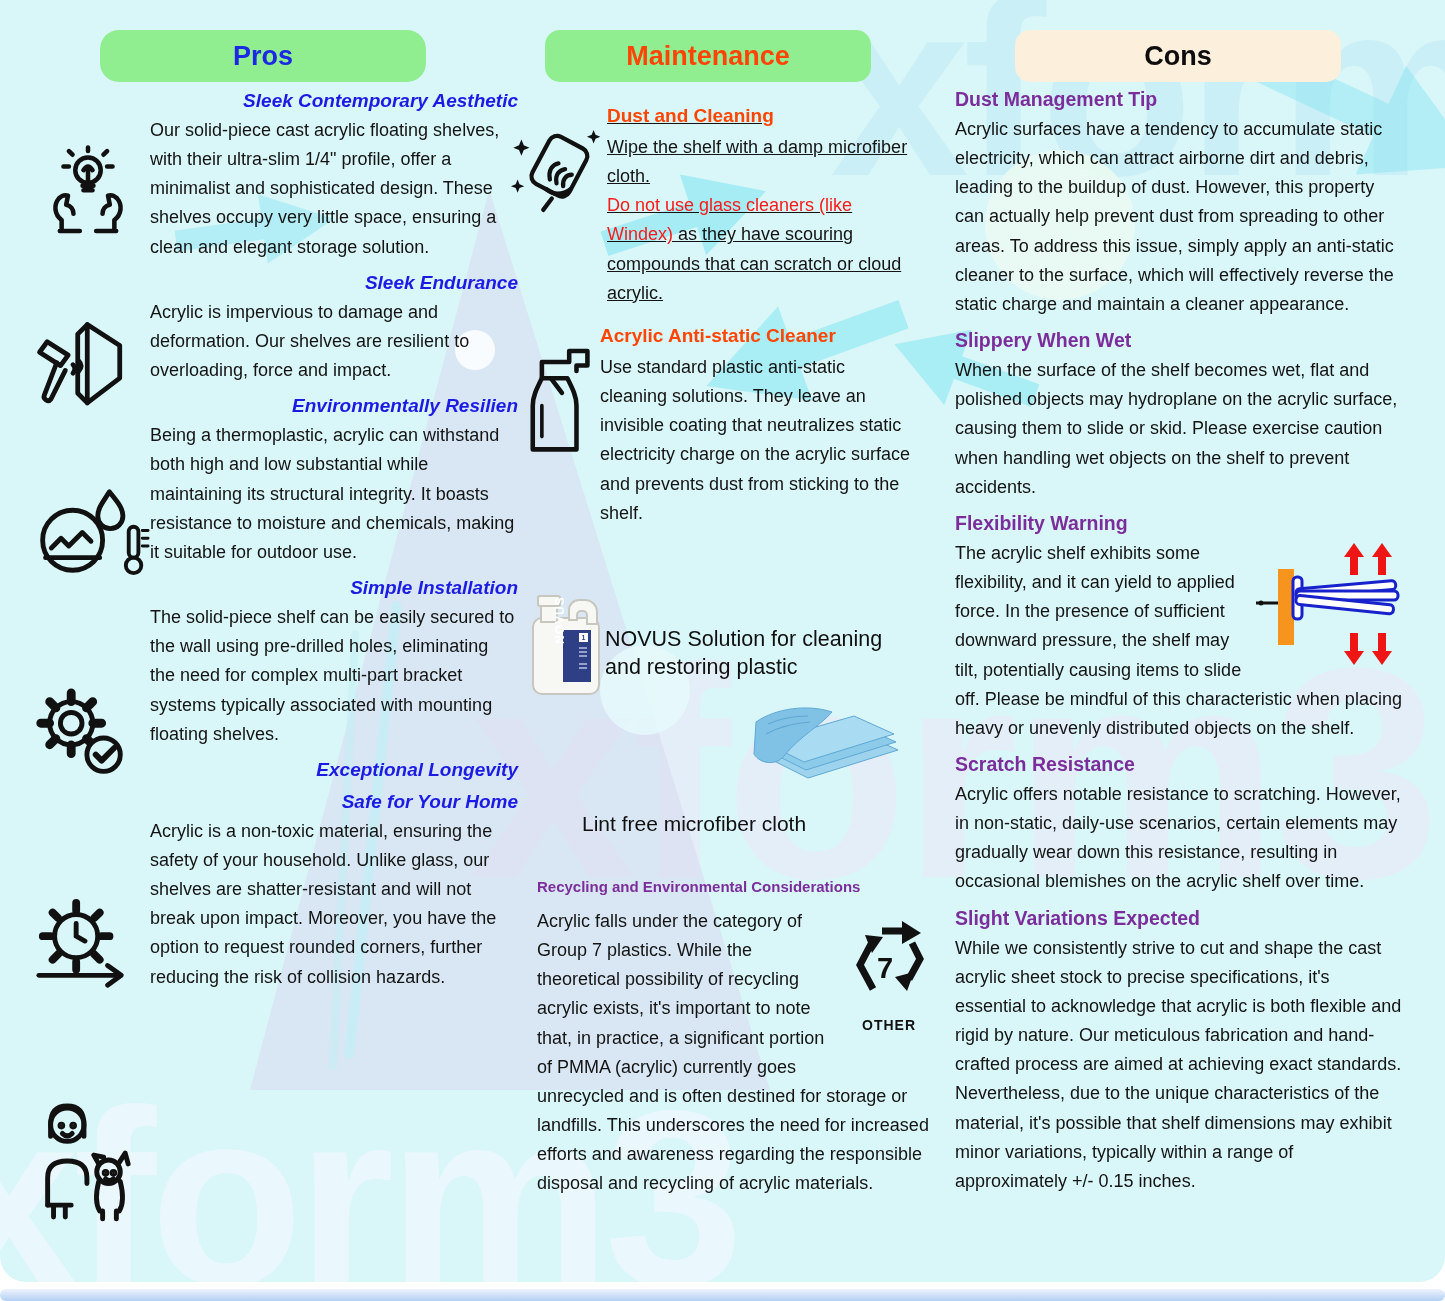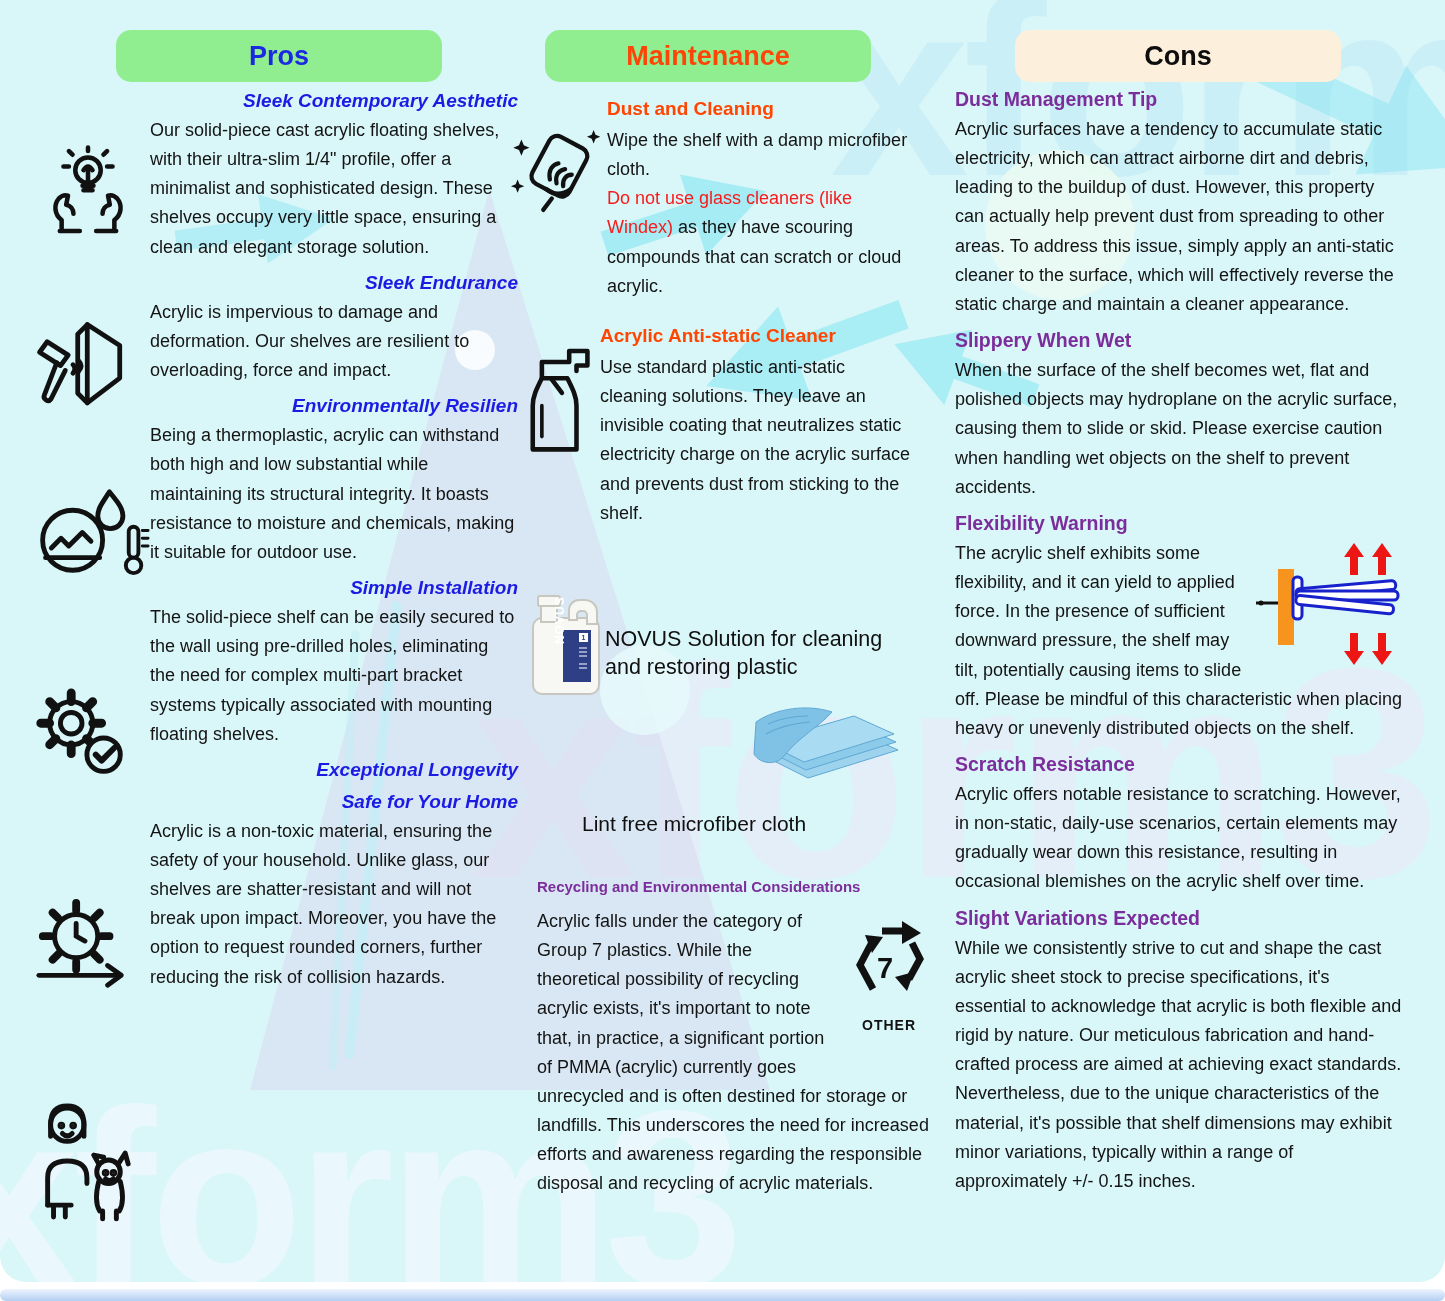--- a/index.html
+++ b/index.html
@@ -28,21 +28,21 @@
   #circ-1{left:455px;top:330px;width:40px;height:40px;background:#ffffff;opacity:.85;}
   #circ-2{left:985px;top:150px;width:150px;height:150px;background:#e9fbf2;opacity:.9;}
   #circ-3{left:600px;top:645px;width:90px;height:90px;background:#e6f9fb;opacity:.85;}
   .ribbon{background:#c2eff6;border-radius:8px;}
   #ribbon-1{left:368px;top:600px;width:10px;height:460px;transform:rotate(6deg);opacity:.7;}
   #ribbon-2{left:340px;top:630px;width:8px;height:440px;transform:rotate(3deg);opacity:.5;}
 
   
   .pill{position:absolute;top:30px;height:52px;width:326px;border-radius:15px;z-index:3;
     display:flex;align-items:center;justify-content:center;font-size:27px;font-weight:bold;}
-  #pill-pros{left:116px;background:#90ee90;color:#1b2ae2;}
+  #pill-pros{left:100px;background:#90ee90;color:#1b2ae2;border-radius:19px;}
   #pill-maint{left:545px;background:#90ee90;color:#ff4408;}
   #pill-cons{left:1015px;background:#fcefdc;color:#0d0d0d;}
 
   
   .col{position:absolute;z-index:2;}
   #pros-col{left:150px;top:90px;width:368px;}
   #cons-col{left:955px;top:88px;width:447px;}
   .sec{margin:0 0 10px 0;}
   .sec h3{margin:0 0 4px 0;font-size:19px;font-style:italic;color:#1b1be4;text-align:right;}
   .sec h4{margin:0 0 4px 0;font-size:19.5px;color:#7b2d9b;}
@@ -203,21 +203,21 @@
           <path d="M42,62 c-2,-10 3,-16 9,-17 M49,66 c-2,-9 3,-14 9,-15 M56,69 c-1,-7 3,-12 9,-12"></path>
           <path d="M38,72 q12,10 26,0 M44,82 l-9,12"></path>
         </g>
         <g fill="#111">
           <path d="M12,20 l2.5,6 6,2.5 -6,2.5 -2.5,6 -2.5,-6 -6,-2.5 6,-2.5 z"></path>
           <path d="M8,62 l2,5 5,2 -5,2 -2,5 -2,-5 -5,-2 5,-2 z"></path>
           <path d="M88,10 l2,5 5,2 -5,2 -2,5 -2,-5 -5,-2 5,-2 z"></path>
         </g>
       </svg>
     </div>
-    <div class="mblock" style="left:607px;top:98px;width:302px;">
+    <div class="mblock" style="left:607px;top:105px;width:302px;text-decoration:underline;">
       <h4>Dust and Cleaning</h4>
       <div class="body">
         <span>Wipe the shelf with a damp microfiber cloth.</span><br>
         <span class="warn">Do not use glass cleaners (like Windex)</span><span> as they have scouring compounds that can scratch or cloud acrylic.</span>
       </div>
     </div>
 
     <div class="icon-abs" style="left:520px;top:338px;">
       <svg class="line" width="82" height="128" viewBox="0 0 90 132" stroke-width="6">
         <path d="M24,40 V22 H54 V10 H74 V26 H62 V32"></path>

